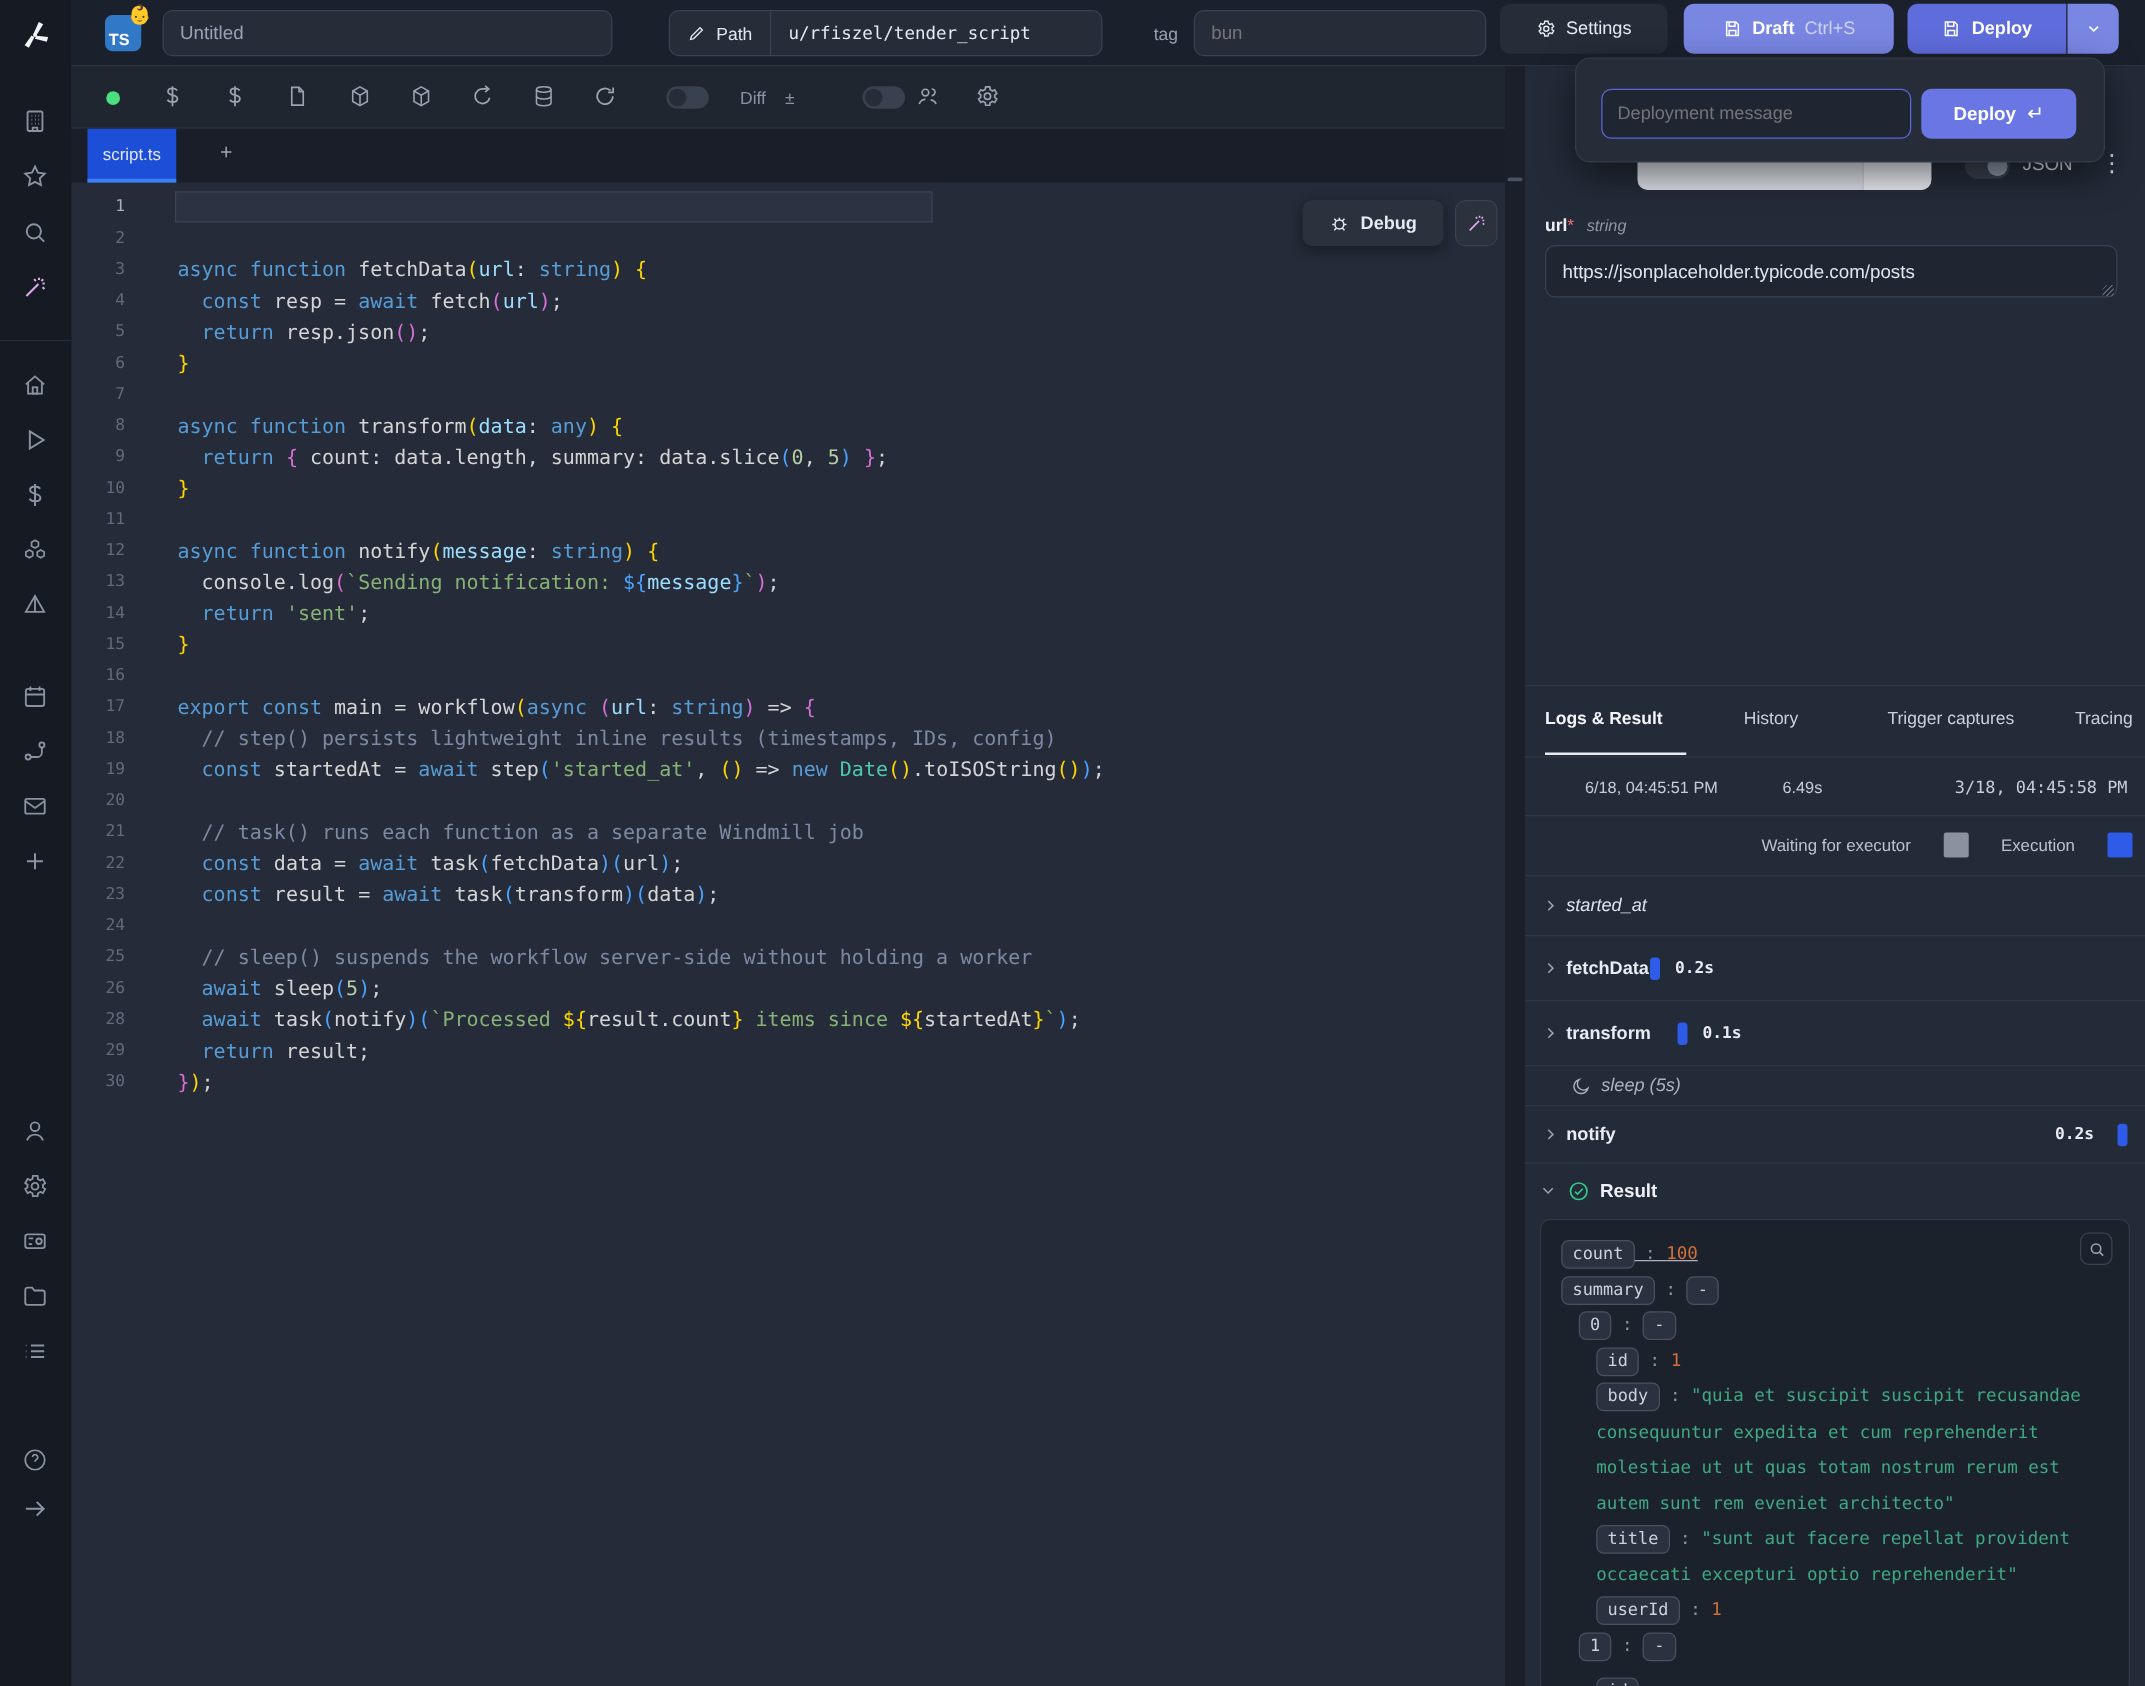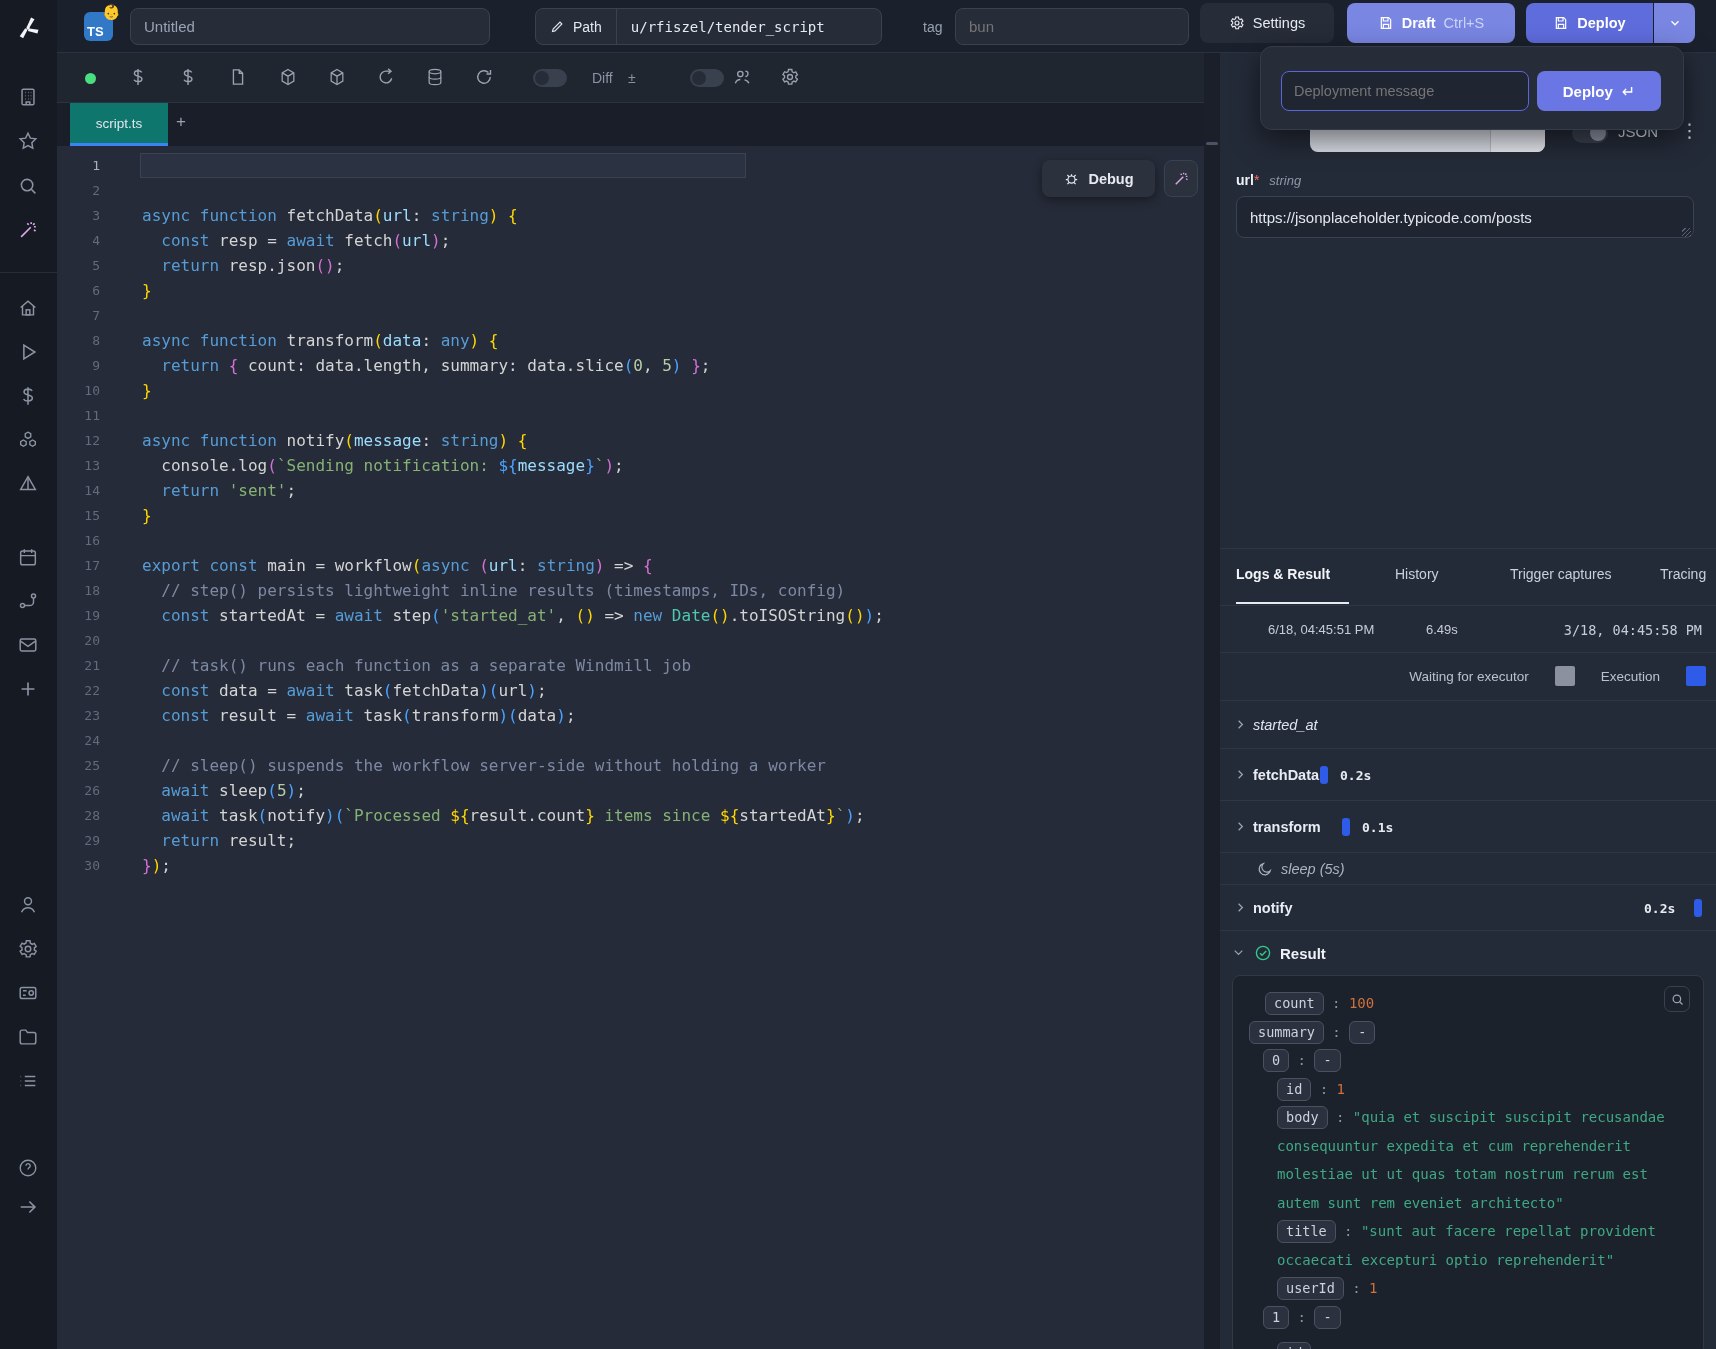--- a/index.html
+++ b/index.html
@@ -59,21 +59,21 @@
   .toolbar { position:absolute; left:0; top:0; width:100%; height:50px; background:#20262f;
     border-bottom:1px solid #2b3240; }
   .ti { position:absolute; top:14px; width:22px; height:22px; color:#9aa3b2; }
   .ti svg { width:20px; height:20px; }
   .ti-dot { position:absolute; top:20px; width:11px; height:11px; border-radius:50%; background:#4ade80; }
   .ti-toggle { position:absolute; top:16px; width:34px; height:18px; background:#39404e; border-radius:9px; }
   .ti-toggle::after { content:""; position:absolute; left:2px; top:2px; width:14px; height:14px;
     background:#262c38; border-radius:50%; }
   .ti-label { position:absolute; top:17px; color:#8a93a5; font-size:14px; }
   .tabbar { position:absolute; left:0; top:50px; width:100%; height:43px; background:#191e28; }
-  .tab-active { position:absolute; left:13px; top:0; width:98px; height:43px; background:#0f766e;
+  .tab-active { position:absolute; left:13px; top:0; width:71px; height:43px; background:#1d4ed8;
     color:#e2e6ee; font-size:13.5px; display:flex; align-items:center; justify-content:center;
     border-bottom:3px solid #3b82f6; }
   .tab-plus { position:absolute; left:112px; top:9px; color:#9aa3b2; font-size:17px; width:24px; height:24px;
     text-align:center; }
   .code { position:absolute; left:0; top:93px; right:0; bottom:0; font-family:"DejaVu Sans Mono", monospace;
     font-size:16px; padding-top:7px; }
   .cl { display:flex; height:25px; align-items:center; white-space:pre; }
   .ln { width:43px; text-align:right; color:#626b7e; font-size:13px; flex:none; }
   .lc { padding-left:42px; }
   .hl-line { position:absolute; left:83px; top:7px; width:606px; height:25px; background:#2b3242;
@@ -527,21 +527,21 @@
         </div>
       </div>
 
     <div class="json-box" id="json-box">
       <div class="json-mag interact">
         <svg viewBox="0 0 24 24" fill="none" stroke="currentColor" stroke-width="2">
             <circle cx="11" cy="11" r="6"></circle>
             <path d="M15.5 15.5L20 20"></path>
           </svg>
       </div>
-    <div class="jrow" style="margin-left: 16px;"><span class="jchip interact">count</span><span class="jcolon"> : </span><span class="jnum">100</span></div>
+    <div class="jrow" style="margin-left: 0px; text-decoration: underline;"><span class="jchip interact">count</span><span class="jcolon"> : </span><span class="jnum">100</span></div>
         <div class="jrow" style="margin-left: 0px;"><span class="jchip interact">summary</span><span class="jcolon"> : </span><span class="jchip interact">-</span></div>
         <div class="jrow" style="margin-left: 14px;"><span class="jchip interact">0</span><span class="jcolon"> : </span><span class="jchip interact">-</span></div>
         <div class="jrow" style="margin-left: 28px;"><span class="jchip interact">id</span><span class="jcolon"> : </span><span class="jnum">1</span></div>
         <div class="jrow" style="margin-left: 28px;"><span class="jchip interact">body</span><span class="jcolon"> : </span><span class="jstr">"quia et suscipit suscipit recusandae consequuntur expedita et cum reprehenderit molestiae ut ut quas totam nostrum rerum est autem sunt rem eveniet architecto"</span></div>
         <div class="jrow" style="margin-left: 28px;"><span class="jchip interact">title</span><span class="jcolon"> : </span><span class="jstr">"sunt aut facere repellat provident occaecati excepturi optio reprehenderit"</span></div>
         <div class="jrow" style="margin-left: 28px;"><span class="jchip interact">userId</span><span class="jcolon"> : </span><span class="jnum">1</span></div>
         <div class="jrow" style="margin-left: 14px;"><span class="jchip interact">1</span><span class="jcolon"> : </span><span class="jchip interact">-</span></div>
         <div class="jrow" style="margin-left: 28px; margin-top: 8px;"><span class="jchip interact">id</span></div>
       </div>
   </section>

